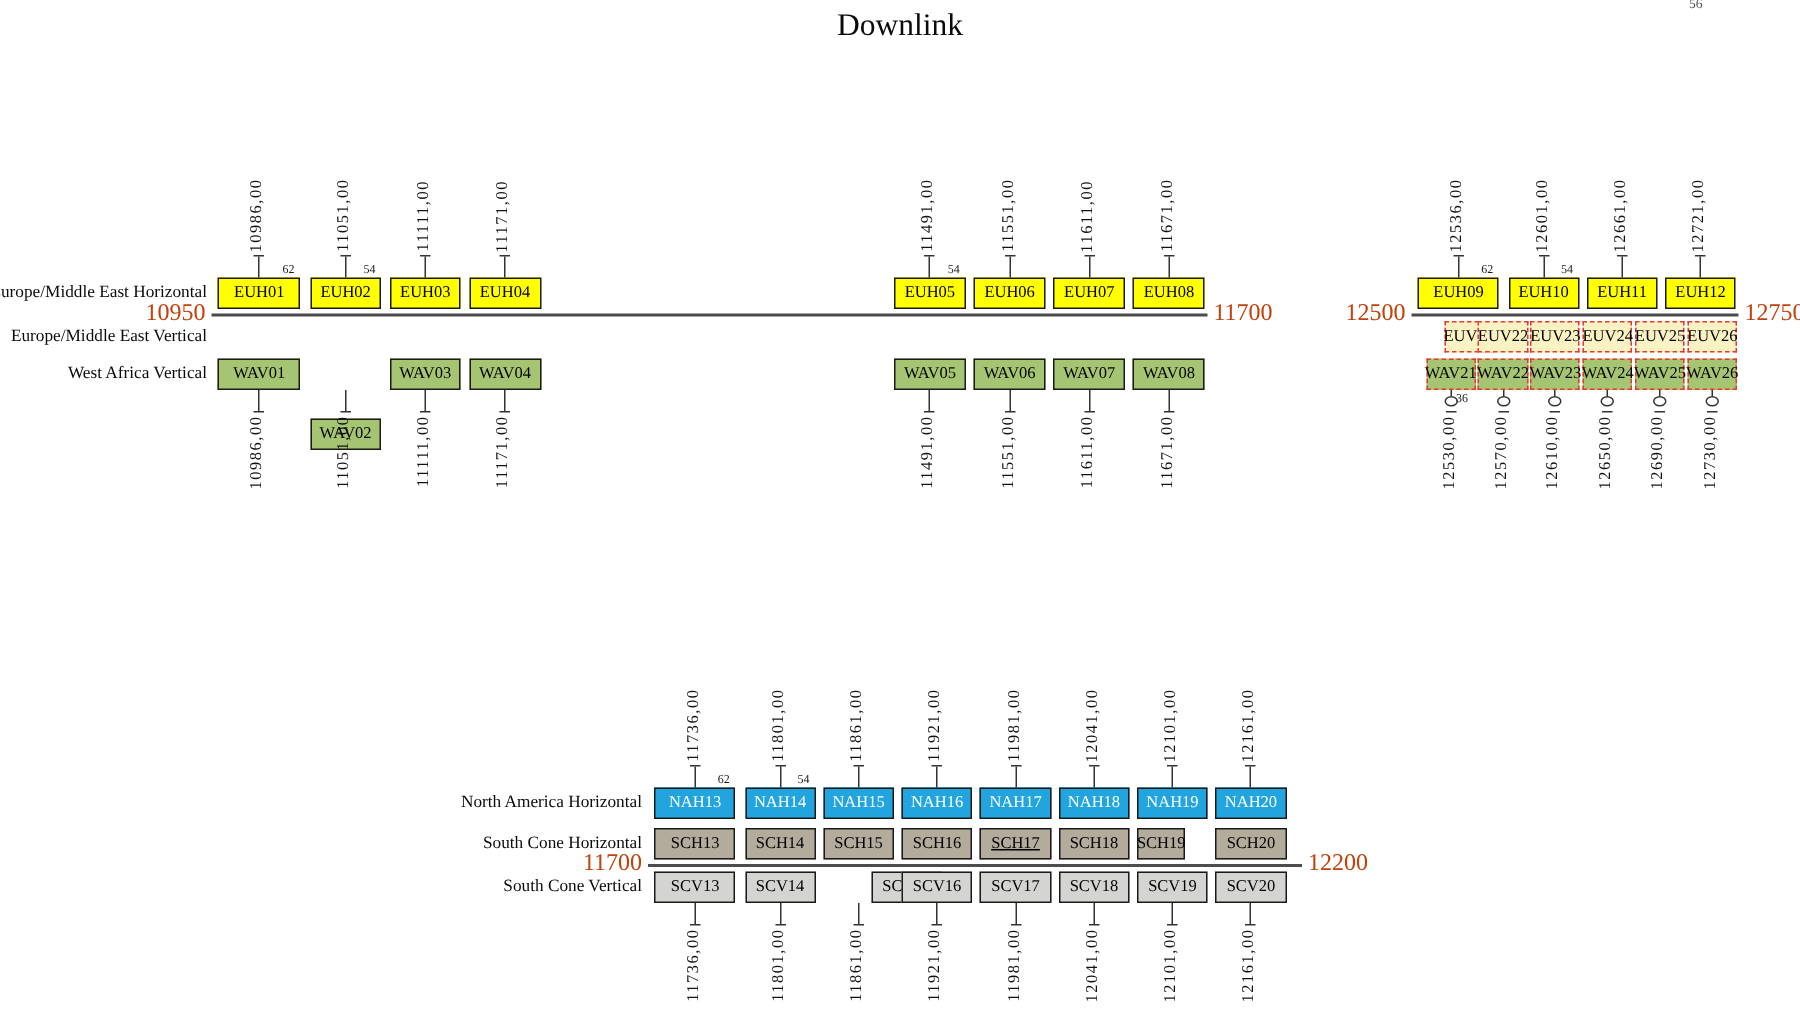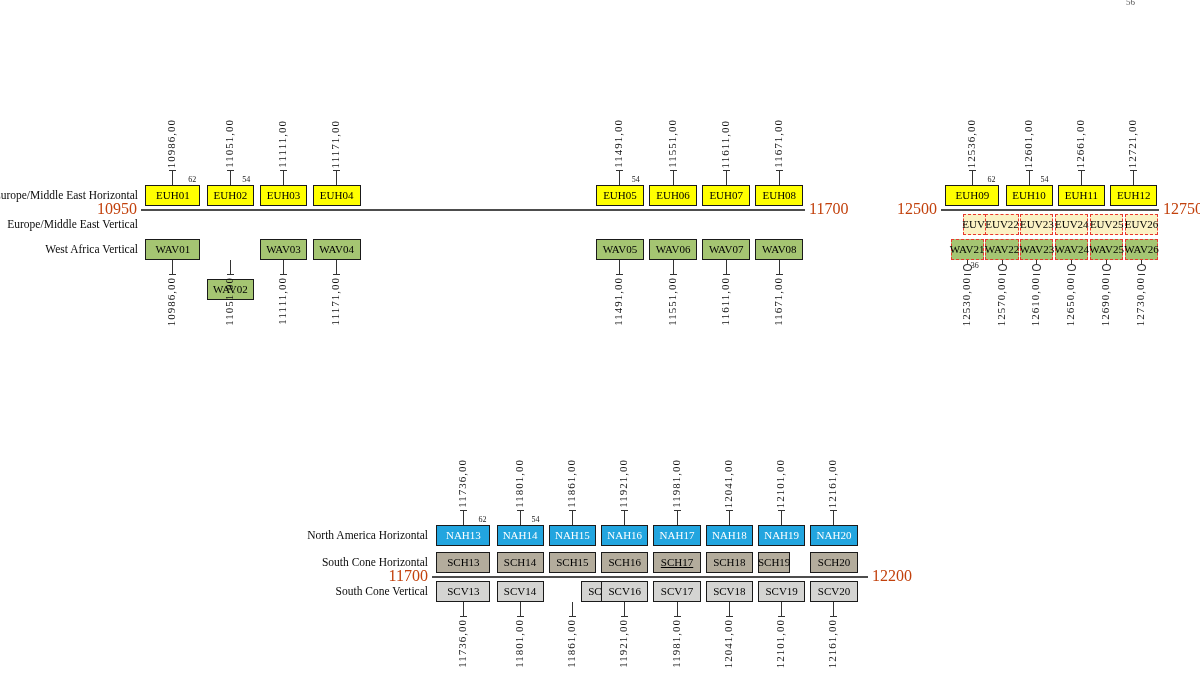--- a/index.html
+++ b/index.html
@@ -30,20 +30,21 @@
     position:absolute;writing-mode:vertical-rl;transform:rotate(180deg);
     font-size:11px;letter-spacing:1px;color:#111;white-space:nowrap;
   }
   .bw-marker{position:absolute;font-size:8px;color:#1a1a1a;white-space:nowrap;}
   .ellipse{position:absolute;width:9px;height:7px;border:1px solid #333;border-radius:50%;background:#fff;box-sizing:border-box;}
 </style>
 </head>
 <body>
 
 <div id="stage">
+  <div class="title">Downlink</div>
   <div class="corner-mark">56</div>
   <div id="plan">
       <div class="axis-line" style="left: 141px; top: 209px; width: 664px; background: rgb(77, 77, 77);"></div>
       <div class="axis-label right-align" style="left: 75px; top: 200px; width: 62px;">10950</div>
       <div class="axis-label" style="left: 809px; top: 200px;">11700</div>
       <div class="axis-line" style="left: 941px; top: 209px; width: 218px; background: rgb(77, 77, 77);"></div>
       <div class="axis-label right-align" style="left: 875px; top: 200px; width: 62px;">12500</div>
       <div class="axis-label" style="left: 1163px; top: 200px;">12750</div>
       <div class="row-label" style="left: -162px; top: 189px;">Europe/Middle East Horizontal</div>
       <div class="box" style="left: 145.427px; top: 185px; width: 54.8907px; background: rgb(255, 255, 0); color: rgb(0, 0, 0);">EUH01</div>

